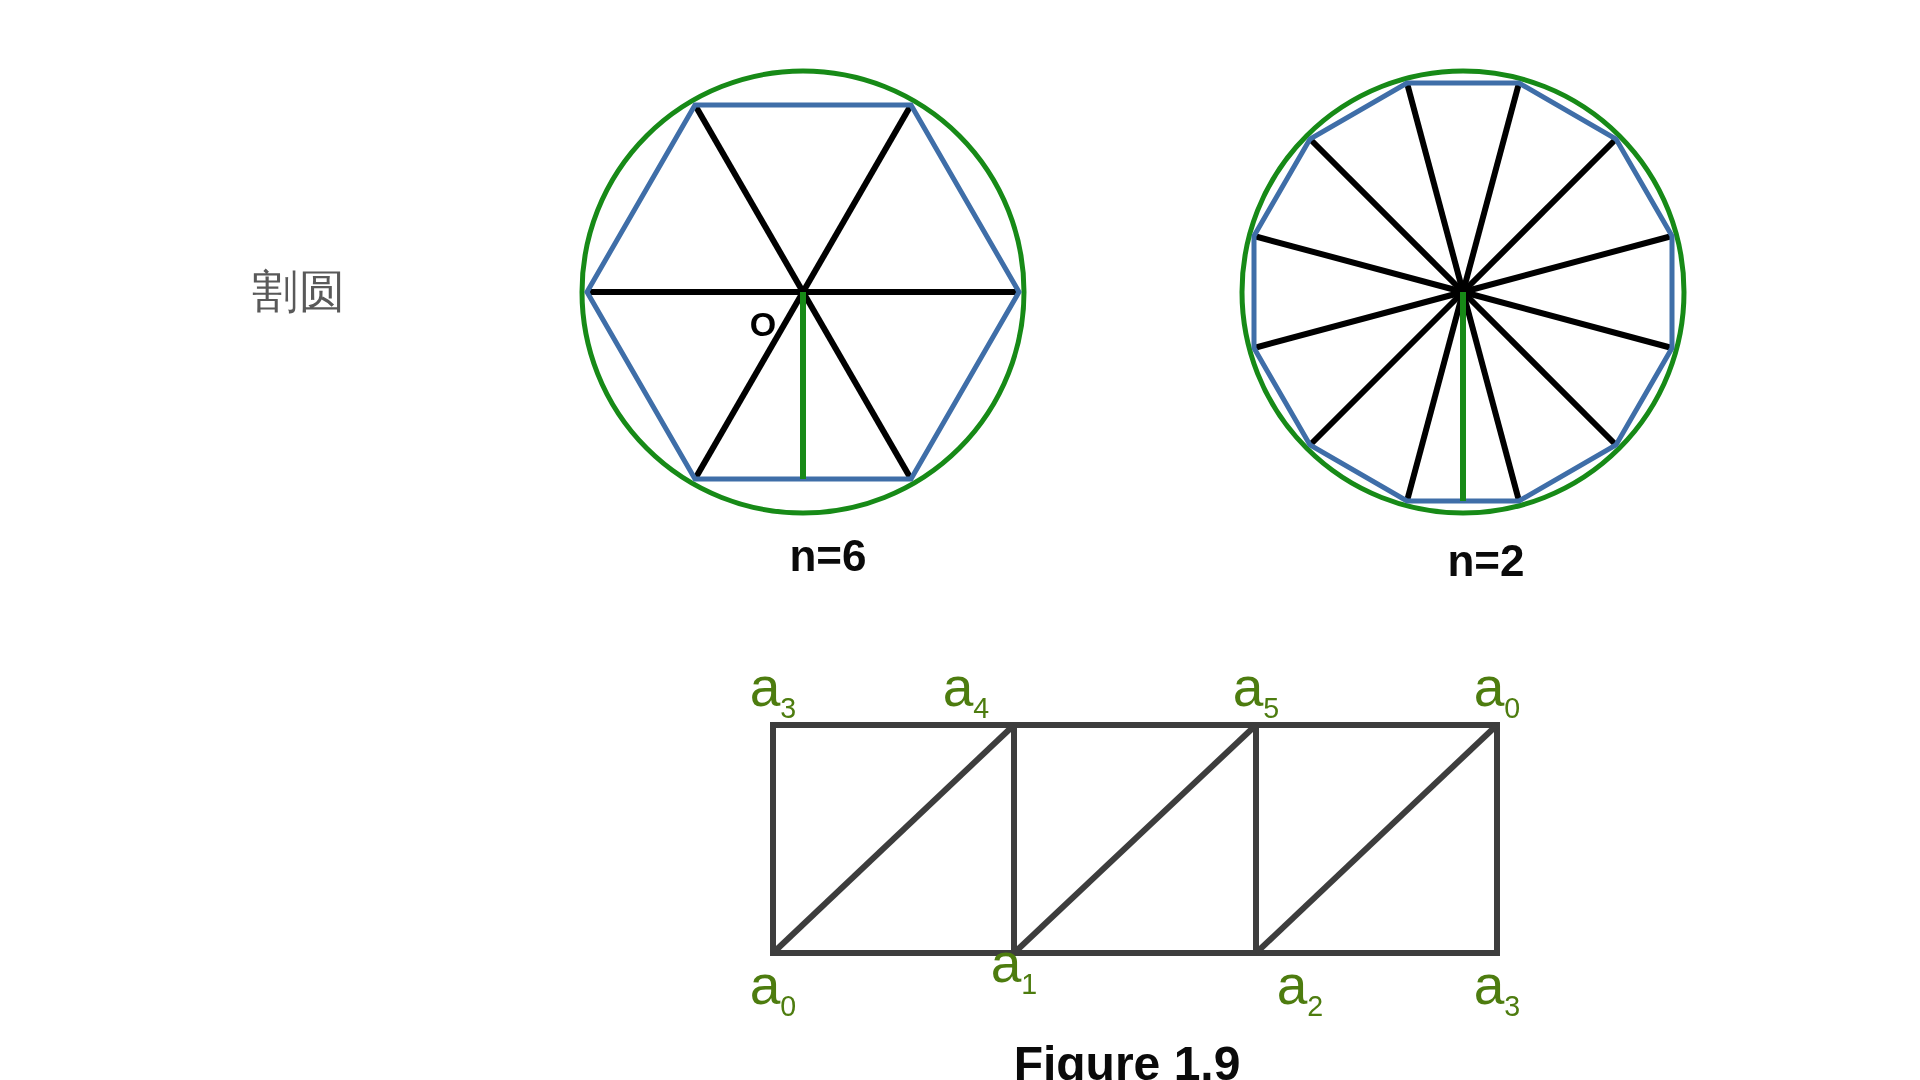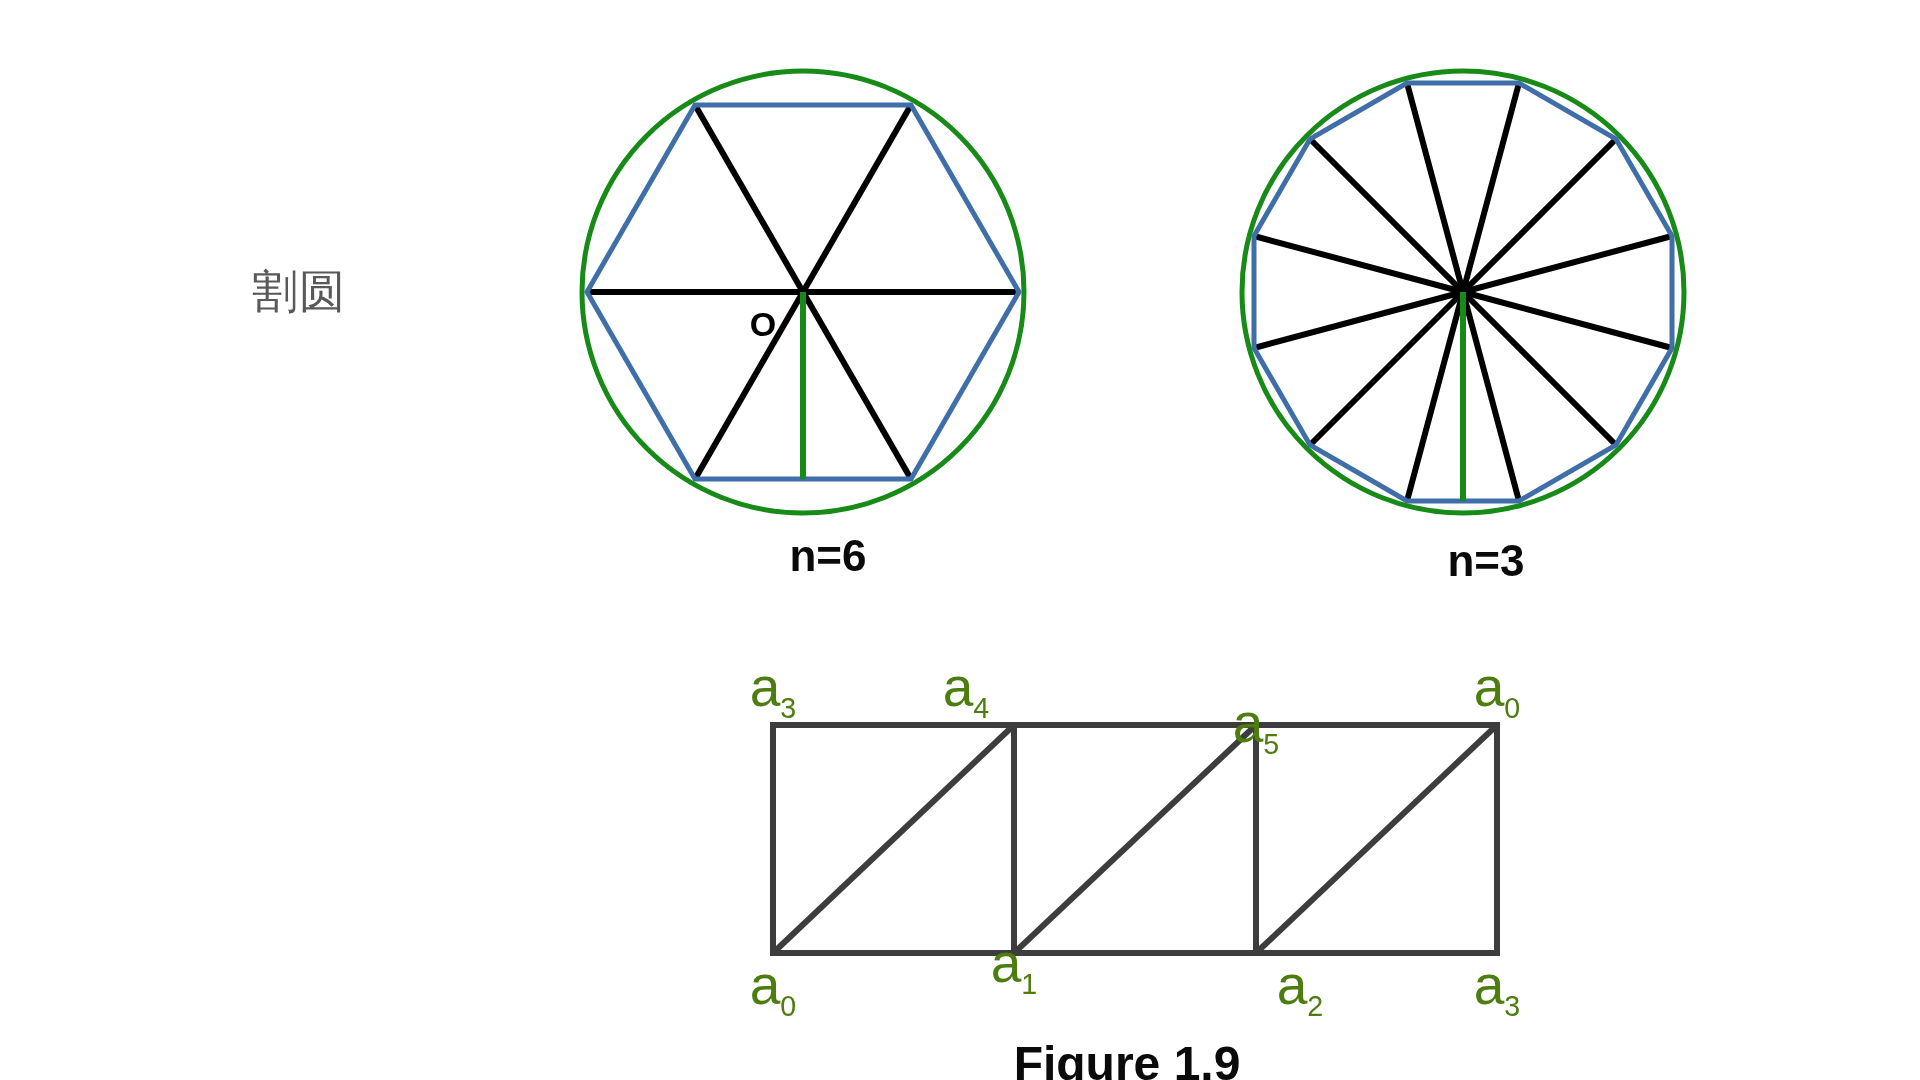--- a/index.html
+++ b/index.html
@@ -76,26 +76,26 @@
       <line x1="1256" y1="953" x2="1497" y2="725"></line>
     </g>
   </svg>
 
   <div class="txt section-label-gray" style="left:252px; top:268px;">割圆</div>
 
   <div class="txt center-label" style="left:763px; top:307px;">O</div>
 
   <div class="txt poly-caption" style="left:820px; top:534px;margin-left:8px;">n=6</div>
 
-  <div class="txt poly-caption" style="left:1486px; top:539px;">n=3</div>
+  <div class="txt poly-caption" style="left:1486px; top:539px;">n=2</div>
 
 
   <div class="txt vertex-label" style="left:773px; top:660px;"><span>a</span><sub>3</sub></div>
   <div class="txt vertex-label" style="left:966px; top:660px;"><span>a</span><sub>4</sub></div>
-  <div class="txt vertex-label" style="left:1256px; top:696px;"><span>a</span><sub>5</sub></div>
+  <div class="txt vertex-label" style="left:1256px; top:660px;"><span>a</span><sub>5</sub></div>
   <div class="txt vertex-label" style="left:1497px; top:660px;"><span>a</span><sub>0</sub></div>
 
   <div class="txt vertex-label" style="left:773px; top:958px;"><span>a</span><sub>0</sub></div>
   <div class="txt vertex-label" style="left:1014px; top:936px;"><span>a</span><sub>1</sub></div>
   <div class="txt vertex-label" style="left:1300px; top:958px;"><span>a</span><sub>2</sub></div>
   <div class="txt vertex-label" style="left:1497px; top:958px;"><span>a</span><sub>3</sub></div>
 
   <div class="txt figure-caption" style="left:1127px; top:1040px;">Figure 1.9</div>
 
 </div>

